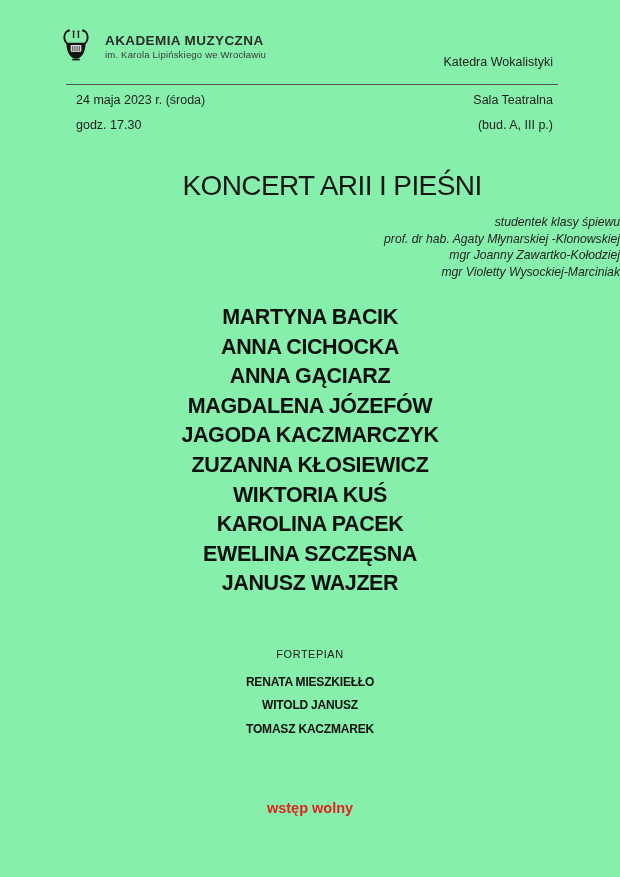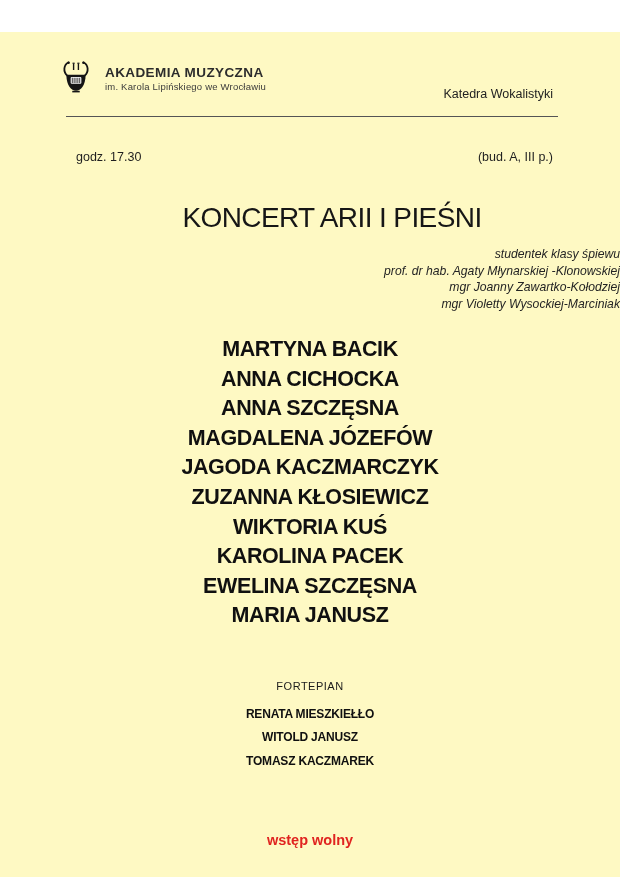--- a/index.html
+++ b/index.html
@@ -4,21 +4,21 @@
 <style>
   * { margin: 0; padding: 0; box-sizing: border-box; }
   html, body { background: #ffffff; }
   body {
     width: 620px; height: 877px;
     font-family: "Liberation Sans", sans-serif;
     color: #1d1d1d;
     position: relative;
     overflow: hidden;
   }
-  .page { position: absolute; inset: 0; background: #fef9c3; margin-top: 32px; }
+  .page { position: absolute; inset: 0; background: #86efac; }
 
   
   .logo-row {
     position: absolute; top: 28px; left: 60px;
     display: flex; align-items: center; gap: 13px;
   }
   .logo-icon { width: 32px; height: 36px; display: block; }
   .org-name {
     font-size: 13.5px; font-weight: bold; letter-spacing: 0.4px;
     color: #2c2c2c; line-height: 17px;
@@ -106,45 +106,49 @@
     <div>
       <div class="org-name">AKADEMIA MUZYCZNA</div>
       <div class="org-sub">im. Karola Lipińskiego we Wrocławiu</div>
     </div>
   </div>
 
   <div class="department">Katedra Wokalistyki</div>
 
   <div class="rule"></div>
 
+  <div class="info-row r1">
+    <span>24 maja 2023 r. (środa)</span>
+    <span>Sala Teatralna</span>
+  </div>
   <div class="info-row r2">
     <span>godz. 17.30</span>
     <span>(bud. A, III p.)</span>
   </div>
 
   <div class="title">KONCERT ARII I PIEŚNI</div>
 
   <div class="subtitles">
     <div>studentek klasy śpiewu</div>
     <div>prof. dr hab. Agaty Młynarskiej -Klonowskiej</div>
     <div>mgr Joanny Zawartko-Kołodziej</div>
     <div>mgr Violetty Wysockiej-Marciniak</div>
   </div>
 
   <div class="singers">
     <div>MARTYNA BACIK</div>
     <div>ANNA CICHOCKA</div>
-    <div>ANNA SZCZĘSNA</div>
+    <div>ANNA GĄCIARZ</div>
     <div>MAGDALENA JÓZEFÓW</div>
     <div>JAGODA KACZMARCZYK</div>
     <div>ZUZANNA KŁOSIEWICZ</div>
     <div>WIKTORIA KUŚ</div>
     <div>KAROLINA PACEK</div>
     <div>EWELINA SZCZĘSNA</div>
-    <div>MARIA JANUSZ</div>
+    <div>JANUSZ WAJZER</div>
   </div>
 
   <div class="piano-heading">FORTEPIAN</div>
   <div class="pianists">
     <div>RENATA MIESZKIEŁŁO</div>
     <div>WITOLD JANUSZ</div>
     <div>TOMASZ KACZMAREK</div>
   </div>
 
   <div class="admission" style="color: rgb(224, 36, 32);">wstęp wolny</div>

